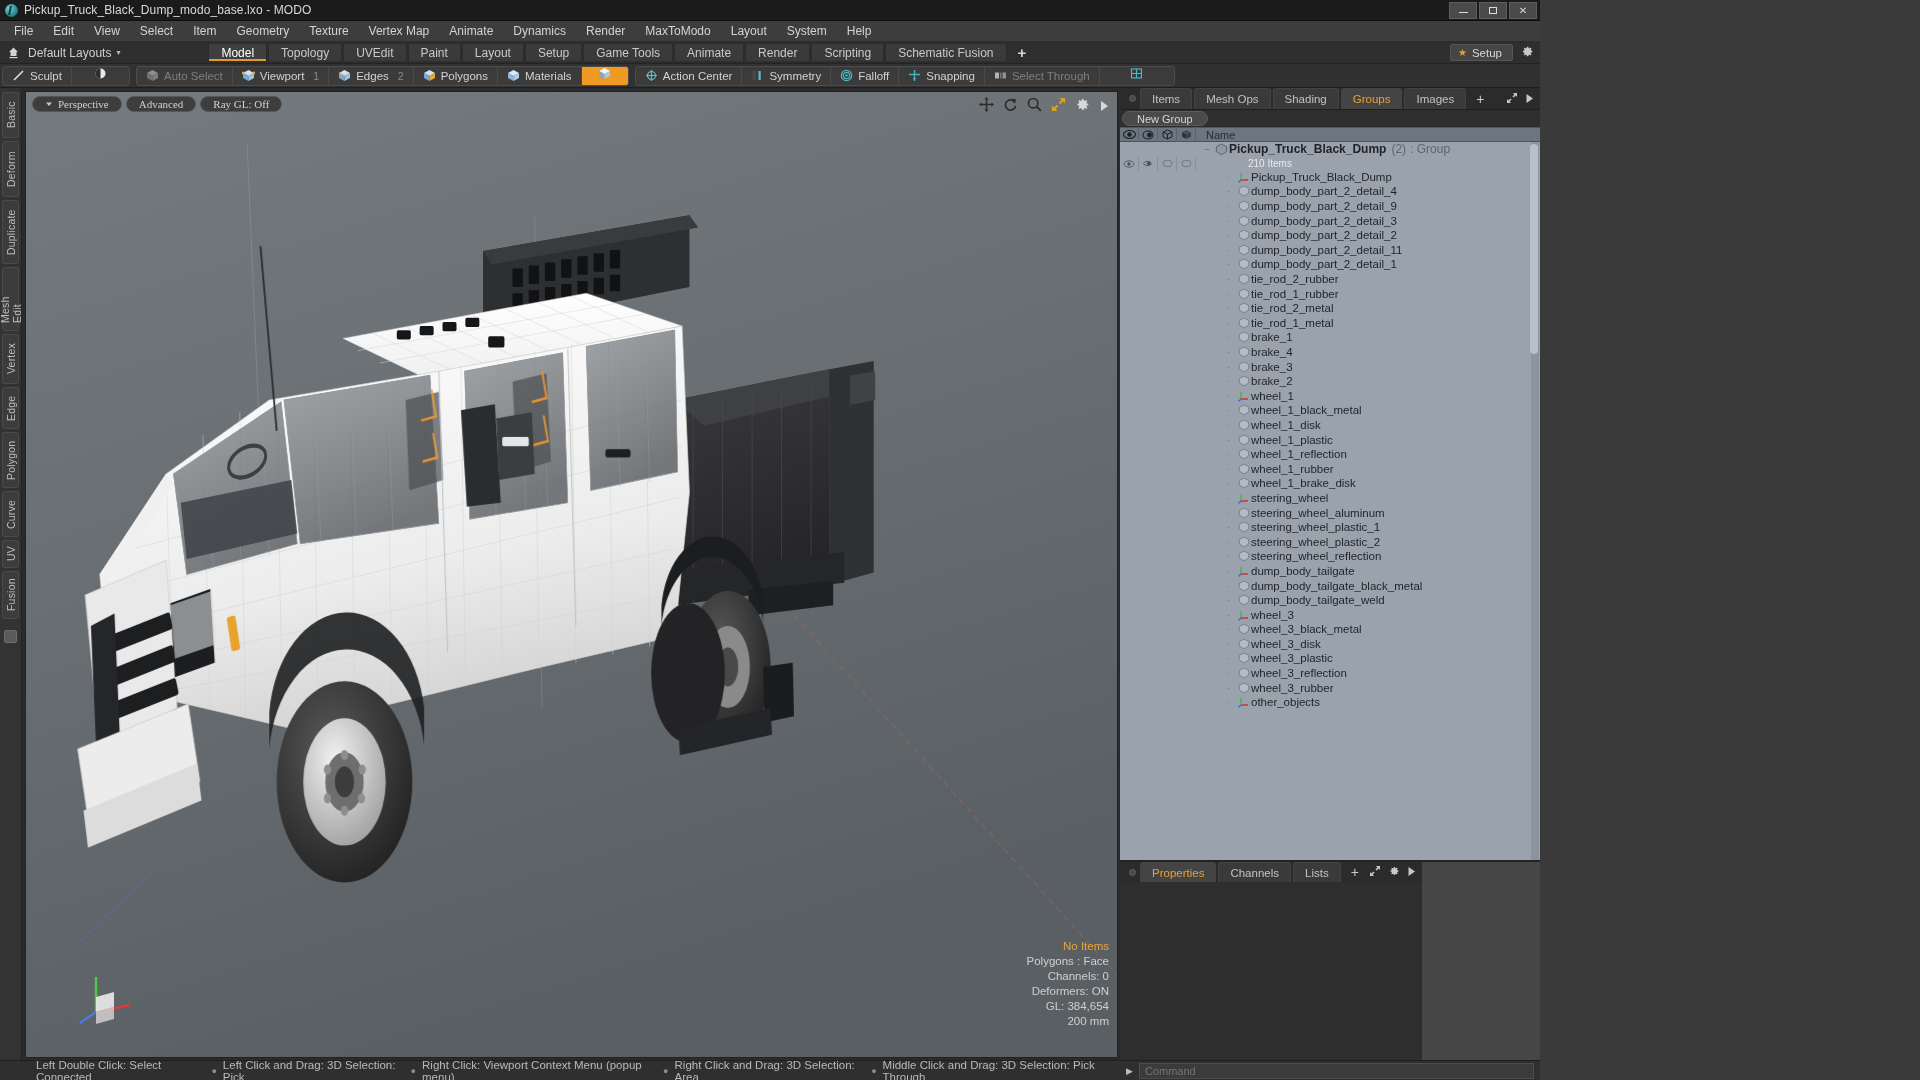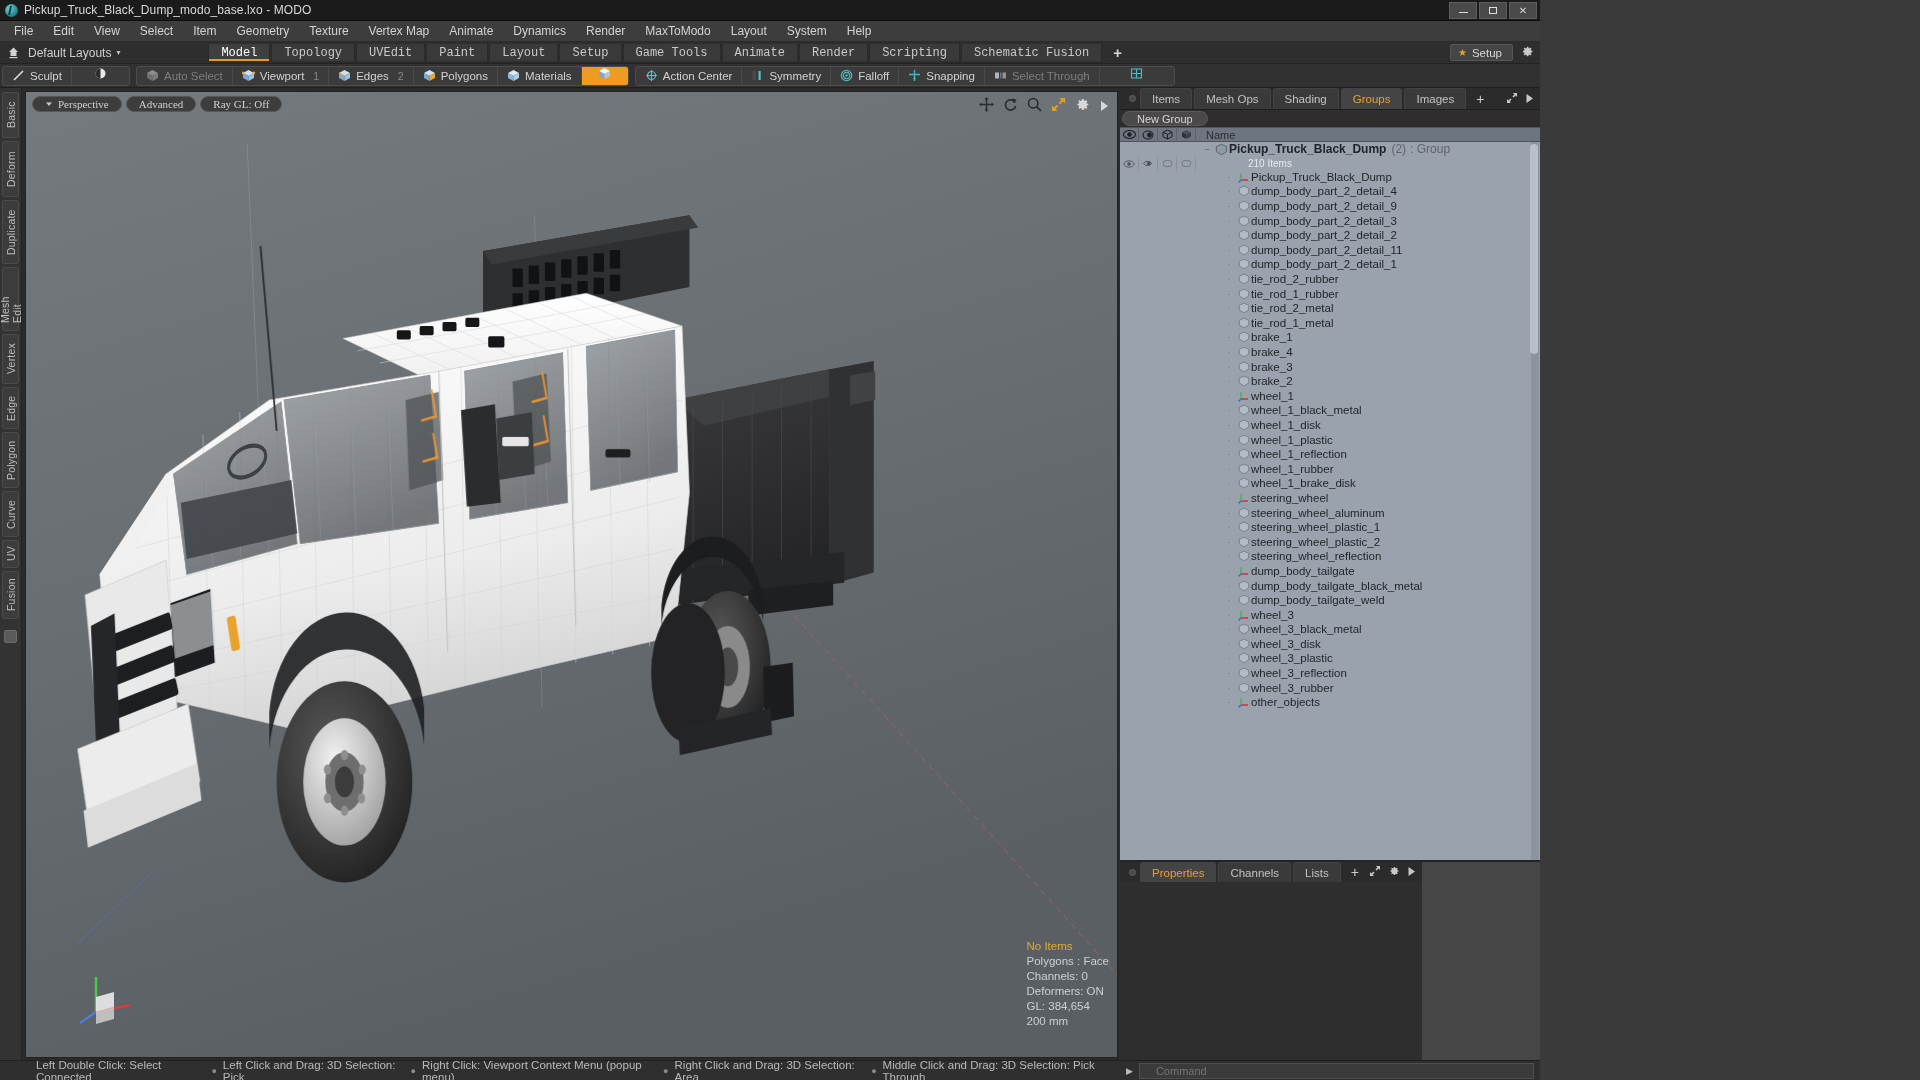--- a/index.html
+++ b/index.html
@@ -58,21 +58,21 @@
   }
   .lb-home svg { display: block; }
   .lb-layouts {
     display: flex; align-items: center; font-size: 12px; color: #cfcfcf; padding: 0 10px 0 2px;
   }
   .lb-caret { margin-left: 5px; font-size: 8px; color: #bdbdbd; }
   .lb-tabs { display: flex; align-items: stretch; margin-left: 78px; }
   .lb-tab {
     font-size: 12px; color: #c9c9c9; padding: 0 12px; display: flex; align-items: center;
     background: #3a3a3a; border-left: 1px solid #2a2a2a; border-right: 1px solid #2a2a2a;
-    margin-right: 1px; position: relative; font-family: Liberation Mono, monospace;
+    margin-right: 1px; position: relative;
   }
   .lb-tab.active { background: #3f3f3f; color: #fff; }
   .lb-tab.active::after {
     content: ""; position: absolute; left: 0; right: 0; bottom: 0; height: 2px; background: #e39a2a;
   }
   .lb-plus {
     display: flex; align-items: center; padding: 0 10px; color: #d8d8d8; font-size: 15px;
     font-weight: bold; background: transparent;
   }
   .lb-right { margin-left: auto; display: flex; align-items: center; padding-right: 6px; }
@@ -127,21 +127,21 @@
     background: linear-gradient(170deg, #72777b 0%, #676c70 45%, #5c6165 100%);
     overflow: hidden; border: 1px solid #222;
   }
   .vp-header { position: absolute; left: 6px; top: 4px; display: flex; gap: 4px; z-index: 4; font-family: Liberation Serif, serif; }
   .vp-pill {
     background: #3d3d3d; border: 1px solid #575757; border-radius: 9px;
     font-size: 11px; color: #d0d0d0; padding: 1px 12px; display: flex; align-items: center; gap: 5px;
   }
   .vp-tools { position: absolute; right: 8px; top: 5px; display: flex; align-items: center; gap: 9px; z-index: 4; }
   .vp-stats {
-    position: absolute; right: 8px; bottom: 28px; 
+    position: absolute; right: 8px; bottom: 28px; text-align: right;
     font-size: 11.5px; color: #cfcfcf; line-height: 15px; z-index: 4;
   }
   .vp-stats .hi { color: #e7a53a; }
 
   
   .scene { position: absolute; inset: 0; }
   .axis-gizmo { position: absolute; left: 48px; bottom: 30px; width: 70px; height: 70px; }
 
   
   .rightcol { width: 420px; flex: 0 0 420px; background: #2e2e2e; display: flex; flex-direction: column; }
@@ -208,21 +208,21 @@
     font-size: 11.5px; color: #b9b9b9; border-top: 1px solid #1f1f1f;
   }
   .bb-hints { padding-left: 36px; display: flex; align-items: center; gap: 6px; flex: 1; }
   .bb-sep { color: #8a8a8a; font-size: 9px; }
   .bb-cmd {
     width: 420px; flex: 0 0 420px; display: flex; align-items: center; gap: 6px; padding-left: 6px;
     background: #2f2f2f;
   }
   .bb-cmd input {
     flex: 1; height: 16px; background: #3b3b3b; border: 1px solid #4d4d4d; color: #9a9a9a;
-    font-size: 11px; font-family: "Liberation Sans", sans-serif; padding: 0 16px; margin-right: 6px;
+    font-size: 11px; font-family: "Liberation Sans", sans-serif; padding: 0 5px; margin-right: 6px;
   }
   .bb-arrow { color: #bdbdbd; font-size: 9px; }
 </style>
 </head>
 <body>
 
 <div id="app">
 
   <div class="titlebar">
     <span class="tb-logo"></span>

